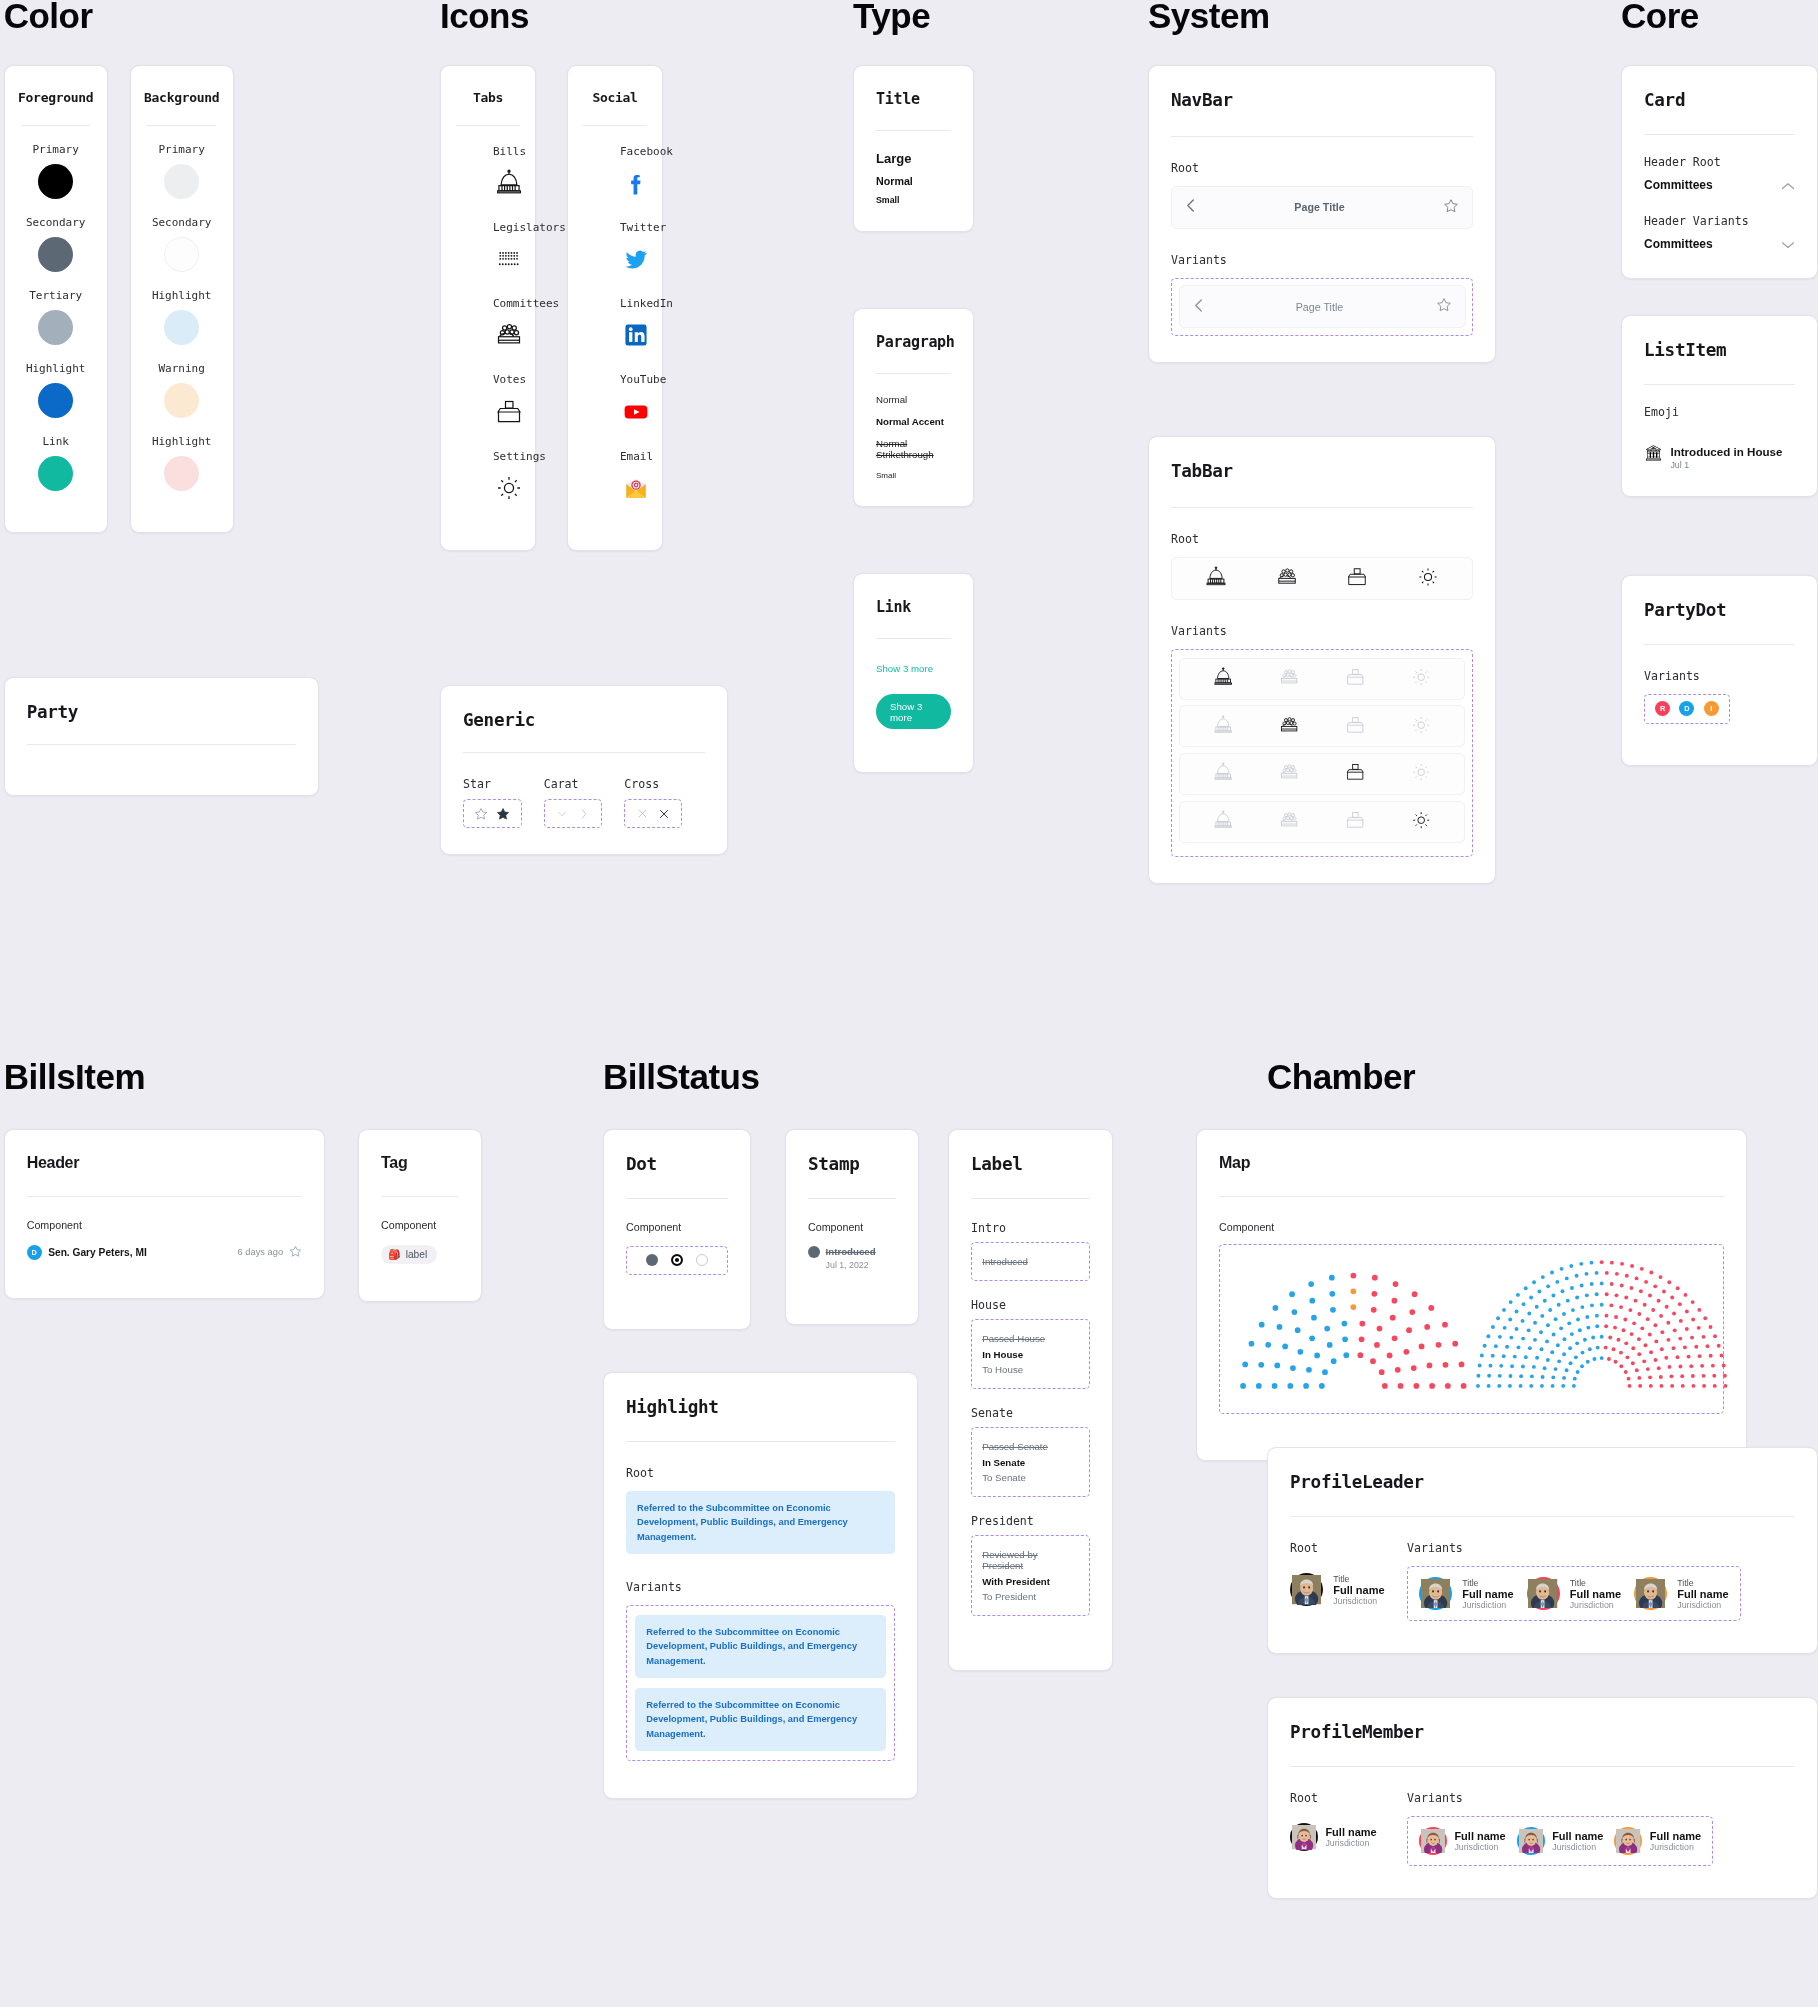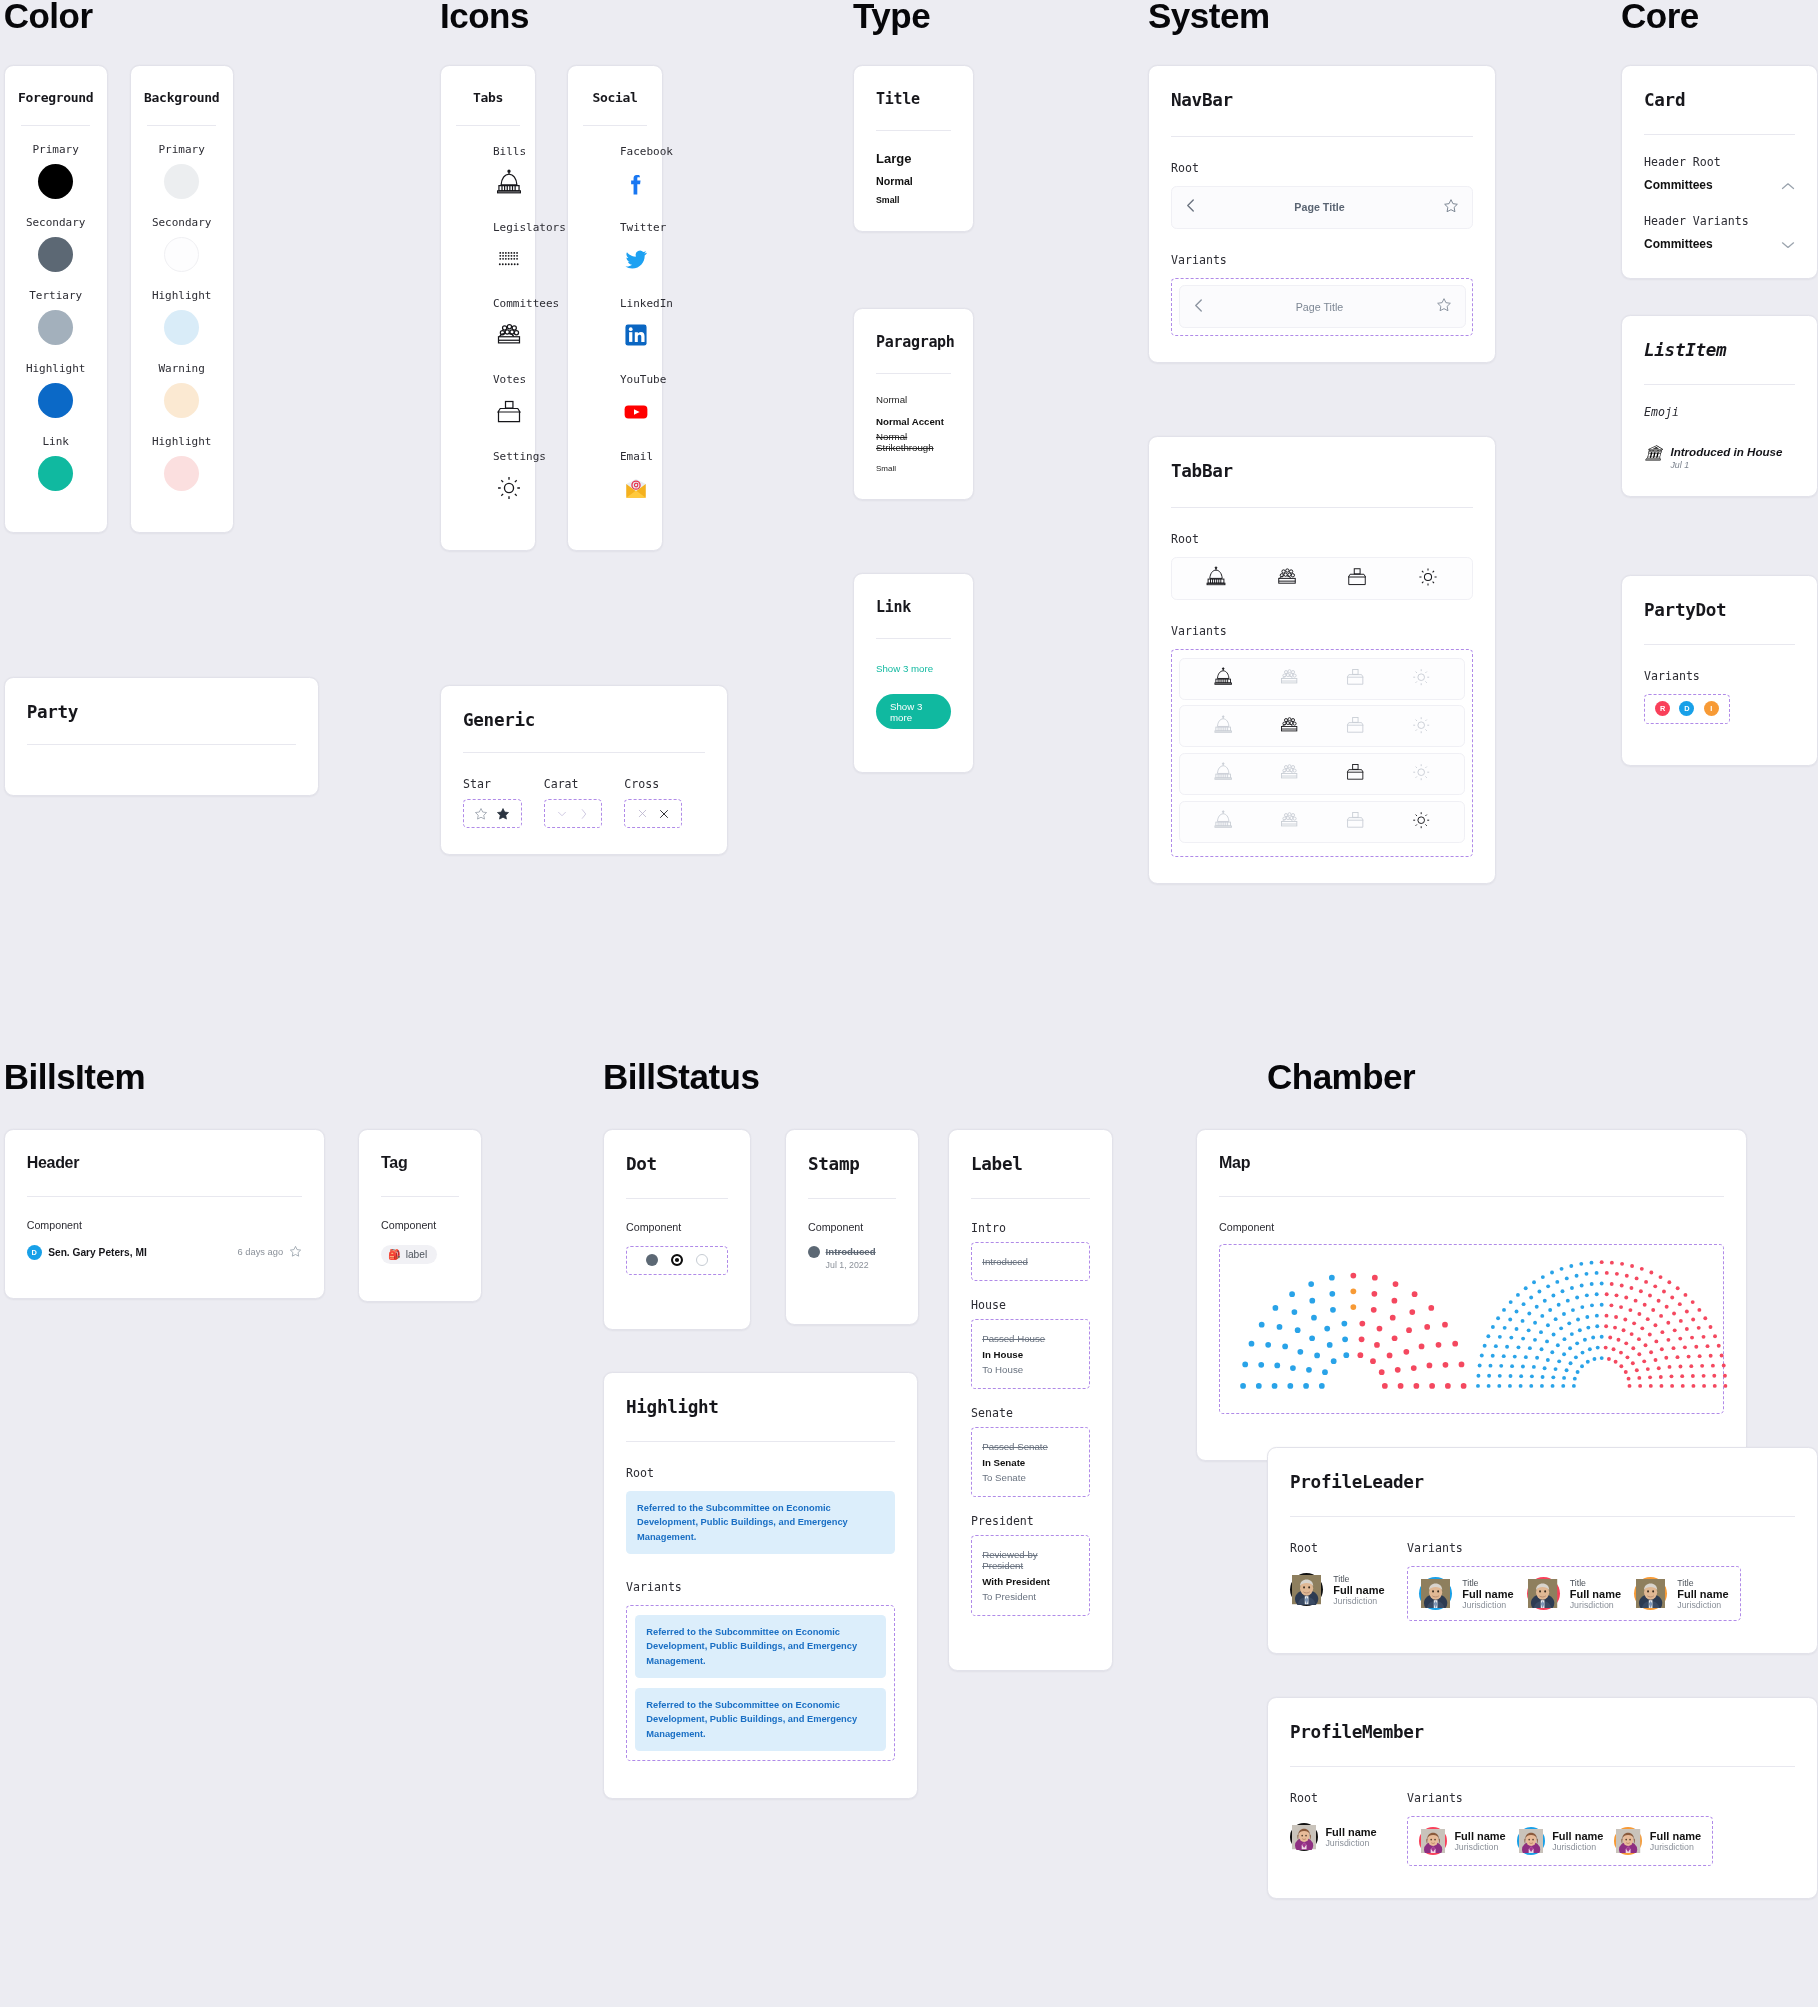--- a/index.html
+++ b/index.html
@@ -410,21 +410,21 @@
       <div style="font-size:10.7px;font-weight:700;color:#111;margin-bottom:8.3px;">Normal</div>
       <div style="font-size:8.8px;font-weight:700;color:#111;">Small</div>
     </div>
   </div>
 
   <div class="card type-card" style="position:absolute;left:853px;top:308px;">
     <div class="card-title" style="font-size:15px;">Paragraph</div>
     <div class="card-rule" style="margin:22px 0 20.4px 0;"></div>
     <div>
       <div style="font-size:9.7px;color:#222;margin-bottom:11px;">Normal</div>
-      <div style="font-size:9.7px;font-weight:700;color:#111;margin-bottom:4px;">Normal Accent</div>
+      <div style="font-size:9.7px;font-weight:700;color:#111;margin-bottom:11px;">Normal Accent</div>
       <div style="font-size:9.7px;color:#222;text-decoration:line-through;margin-bottom:11px;">Normal Strikethrough</div>
       <div style="font-size:8px;color:#222;">Small</div>
     </div>
   </div>
 
   <div class="card type-card" style="position:absolute;left:853px;top:573px;padding-bottom:43px;">
     <div class="card-title" style="font-size:15px;">Link</div>
     <div class="card-rule" style="margin:22px 0 24px 0;"></div>
     <div style="font-size:9.7px;color:#10b9a0;margin-bottom:20.4px;cursor:pointer;">Show 3 more</div>
     <div style="display:inline-block;background:#10b9a0;color:#fff;font-size:9.7px;padding:6.5px 14px;border-radius:18.6px;cursor:pointer;">Show 3 more</div>
@@ -639,21 +639,21 @@
     </div>
     <div class="sub-label" style="margin:20.4px 0 7.4px 0;">Header Variants</div>
     <div class="card-header-row">
       <span class="ch">Committees</span>
       <span><svg width="14" height="8.3" viewBox="0 0 15 9">
             <path d="M1.5 2 L7.5 7 L13.5 2" fill="none" stroke="#9aa3ad" stroke-width="1.4" stroke-linecap="round" stroke-linejoin="round"></path>
           </svg></span>
     </div>
   </div>
 
-  <div class="card" style="position:absolute;left:1621px;top:315px;width:197px;font-style:italic;">
+  <div class="card" style="position:absolute;left:1621px;top:315px;width:197px;">
     <div class="card-title">ListItem</div>
     <div class="card-rule" style="margin:24px 0 20.4px 0;"></div>
     <div class="sub-label" style="margin-bottom:26px;">Emoji</div>
     <div class="list-row">
       <span style="font-size:15px;line-height:1;">🏛</span>
       <span>
         <div class="t1">Introduced in House</div>
         <div class="t2">Jul 1</div>
       </span>
     </div>

